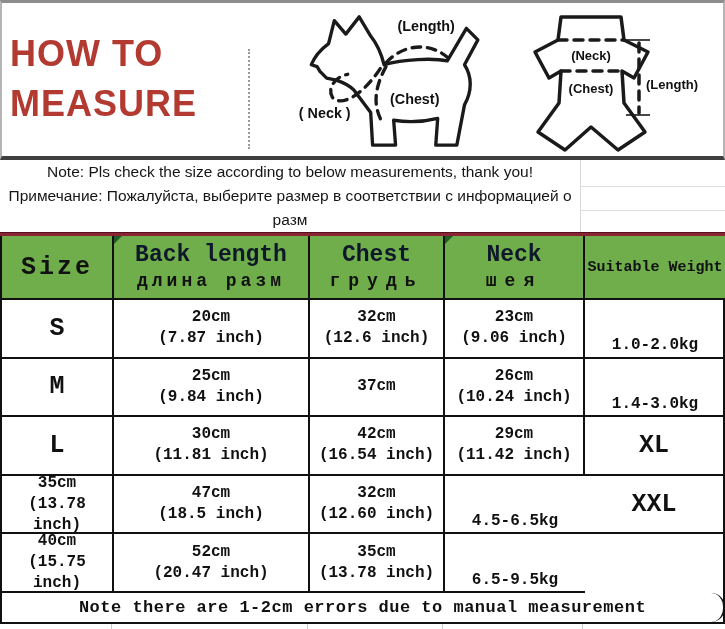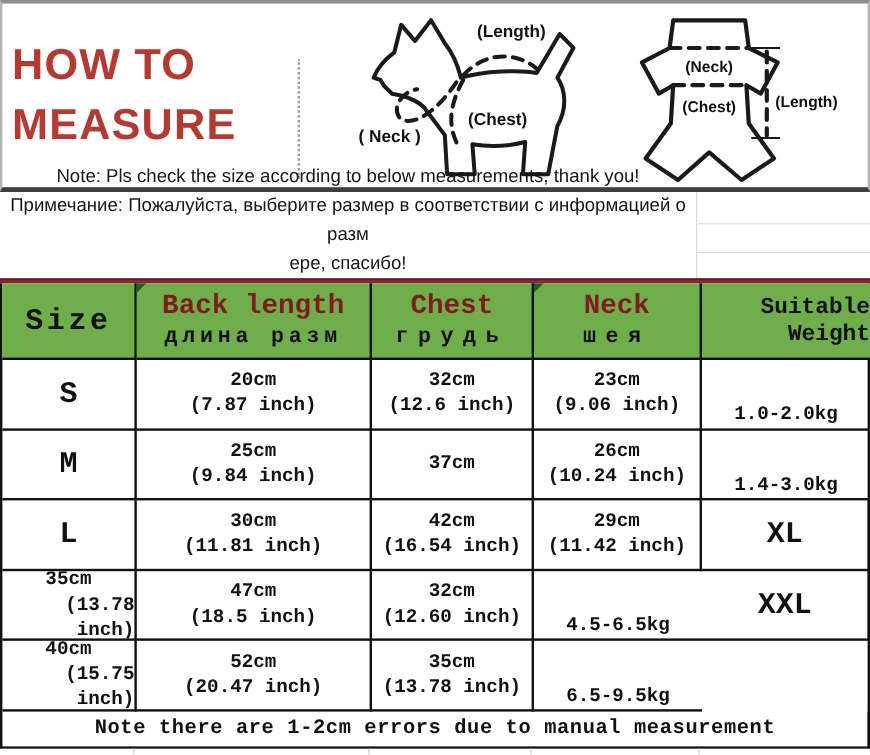--- a/index.html
+++ b/index.html
@@ -30,53 +30,53 @@
   .outline { fill:#ffffff; stroke:#1a1a1a; stroke-width:3.5; stroke-linejoin:round; stroke-linecap:round; }
   .dash { fill:none; stroke:#1a1a1a; stroke-width:3.5; stroke-dasharray:9 7; stroke-linecap:round; }
   .tick { fill:none; stroke:#1a1a1a; stroke-width:1.6; }
   .svg-label { font-family:"Liberation Sans", sans-serif; font-size:15px; font-weight:bold; fill:#111111; }
   .svg-label-sm { font-family:"Liberation Sans", sans-serif; font-size:13px; font-weight:bold; fill:#111111; }
 
   
   .note-section { position:absolute; left:0; top:160px; width:725px; height:72px; background:#ffffff; }
   .note-text {
     position:absolute; left:0; top:0; width:581px; height:72px;
-    display:flex; flex-direction:column; justify-content:flex-end; text-align:center;
+    display:flex; flex-direction:column; justify-content:space-between; text-align:center;
     font-size:15.5px; line-height:24px; color:#151515; border-right:1px solid #d8d8d8;
   }
   .note-grid { position:absolute; left:581px; top:0; width:144px; height:72px; }
   .note-grid .gline { position:absolute; left:0; width:144px; height:0; border-top:1px solid #dcdcdc; }
   .gline.g1 { top:26px; } .gline.g2 { top:50px; }
 
   
   .size-table { position:absolute; left:0; top:232px; width:725px; height:397px; }
   .maroon-line { height:4px; background:#8b2333; border-top:1px solid #55101f; }
   .tbl {
     display:grid; width:725px;
     grid-template-columns:112px 196px 135px 140px 140px;
     grid-template-rows:64px repeat(5, 58.6px) 29px;
     border-left:2px solid #111; border-right:2px solid #111; border-bottom:2px solid #111;
     font-family:"Liberation Mono","DejaVu Sans Mono", monospace; font-weight:bold; color:#111;
   }
   .cell {
     position:relative; border-right:2px solid #111; border-bottom:2px solid #111;
     display:flex; flex-direction:column; align-items:center; justify-content:center;
-    text-align:right; overflow:hidden;
+    text-align:center; overflow:hidden;
   }
   .cell.lastcol { border-right:none; }
   .hcell { background:#6fae4b; }
-  .h-en-red { color:#7f1d1d; font-size:23px; line-height:27px; }
+  .h-en-red { color:#0f172a; font-size:23px; line-height:27px; }
   .h-en-black { font-size:25px; letter-spacing:3px; }
   .h-ru { font-size:18px; line-height:24px; letter-spacing:4px; }
   .h-ru.wide { letter-spacing:8px; }
-  .h-weight { font-size:19px; }
+  .h-weight { font-size:15px; }
   .c-size { font-size:25px; }
   .c-val { font-size:16px; line-height:21px; }
   .c-weight { font-size:16px;margin-top:34px; }
-  .foot-cell { grid-column:1 / -1; border-bottom:none; font-size:17px; letter-spacing:0.5px; }
+  .foot-cell { grid-column:1 / -1; border-bottom:none; font-size:17px; letter-spacing:0.5px;border-radius:14px; }
   .corner-tri {
     position:absolute; left:0; top:0; width:0; height:0;
     border-top:8px solid #1e5c28; border-right:8px solid transparent;
   }
   .bottom-strip { position:relative; width:725px; height:7px; background:#ffffff; }
   .bottom-strip .vline { position:absolute; top:0; height:7px; width:0; border-left:1px solid #cccccc; }
   .v1{left:111px;} .v2{left:307px;} .v3{left:442px;} .v4{left:582px;}
 </style>
 </head>
 <body>

